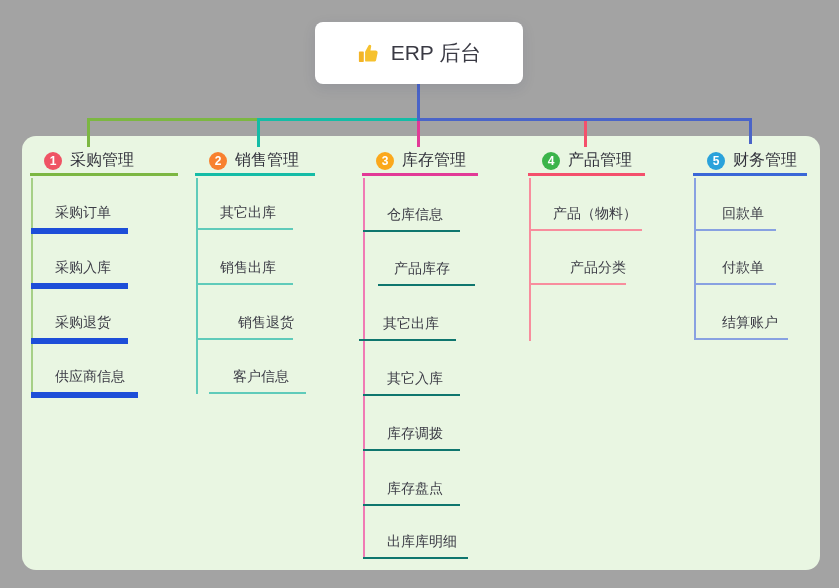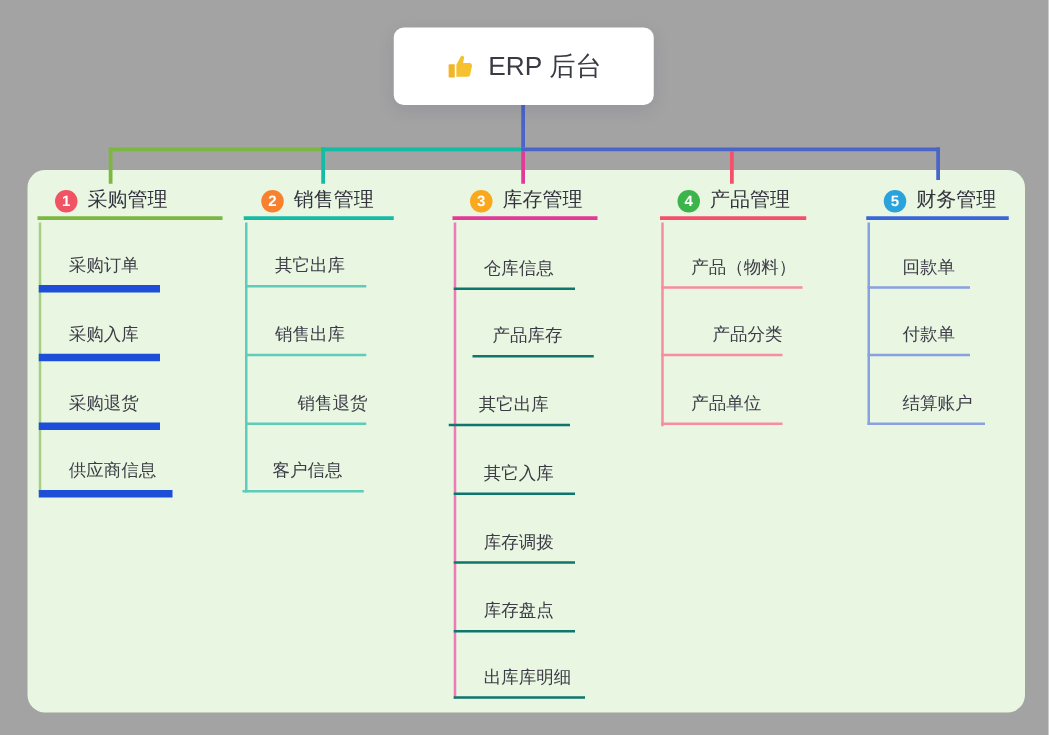--- a/index.html
+++ b/index.html
@@ -75,21 +75,21 @@
   <div class="child ch1" style="left:31px;top:366px;width:107px;">供应商信息</div>
 
   <div class="branch b2" style="left:195px;top:148px;width:120px;">
     <span class="badge" style="background:#F8812F">2</span>
     <span>销售管理</span>
   </div>
   <div class="line" style="left:196px;top:178px;width:2px;height:216px;background:#5FCBBA;"></div>
   <div class="child ch2" style="left:196px;top:202px;width:97px;">其它出库</div>
   <div class="child ch2" style="left:196px;top:257px;width:97px;">销售出库</div>
   <div class="child ch2" style="left:196px;top:312px;width:97px;padding-left:42px;">销售退货</div>
-  <div class="child ch2" style="left:194px;top:366px;width:97px;">客户信息</div>
+  <div class="child ch2" style="left:209px;top:366px;width:97px;">客户信息</div>
 
   <div class="branch b3" style="left:362px;top:148px;width:116px;">
     <span class="badge" style="background:#FBA81C">3</span>
     <span>库存管理</span>
   </div>
   <div class="line" style="left:363px;top:178px;width:2px;height:381px;background:#F07AB4;"></div>
   <div class="child ch3" style="left:363px;top:204px;width:97px;">仓库信息</div>
   <div class="child ch3" style="left:378px;top:258px;width:97px;padding-left:16px;">产品库存</div>
   <div class="child ch3" style="left:359px;top:313px;width:97px;">其它出库</div>
   <div class="child ch3" style="left:363px;top:368px;width:97px;">其它入库</div>
@@ -97,21 +97,20 @@
   <div class="child ch3" style="left:363px;top:478px;width:97px;">库存盘点</div>
   <div class="child ch3" style="left:363px;top:531px;width:105px;">出库库明细</div>
 
   <div class="branch b4" style="left:528px;top:148px;width:117px;">
     <span class="badge" style="background:#3BB44A">4</span>
     <span>产品管理</span>
   </div>
   <div class="line" style="left:529px;top:178px;width:2px;height:163px;background:#F88D9D;"></div>
   <div class="child ch4" style="left:529px;top:203px;width:113px;">产品（物料）</div>
   <div class="child ch4" style="left:529px;top:257px;width:97px;padding-left:41px;">产品分类</div>
-  <div class="child ch4" style="left:529px;top:312px;width:97px;">产品单位</div>
 
   <div class="branch b5" style="left:693px;top:148px;width:114px;">
     <span class="badge" style="background:#2AA2DB">5</span>
     <span>财务管理</span>
   </div>
   <div class="line" style="left:694px;top:178px;width:2px;height:162px;background:#88A1E1;"></div>
   <div class="child ch5" style="left:694px;top:203px;width:82px;">回款单</div>
   <div class="child ch5" style="left:694px;top:257px;width:82px;">付款单</div>
   <div class="child ch5" style="left:694px;top:312px;width:94px;">结算账户</div>
 

